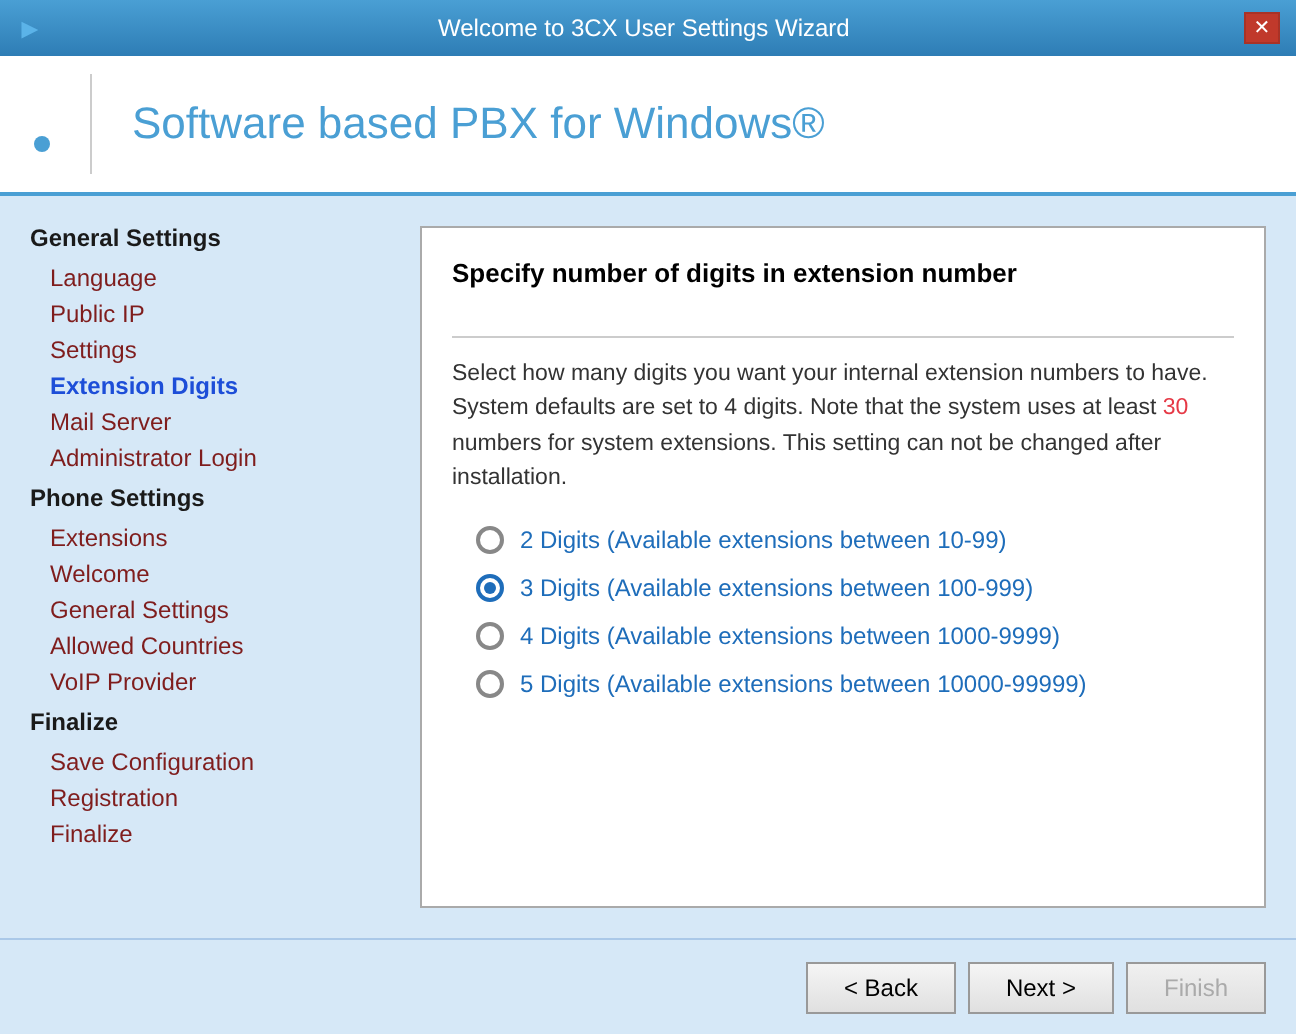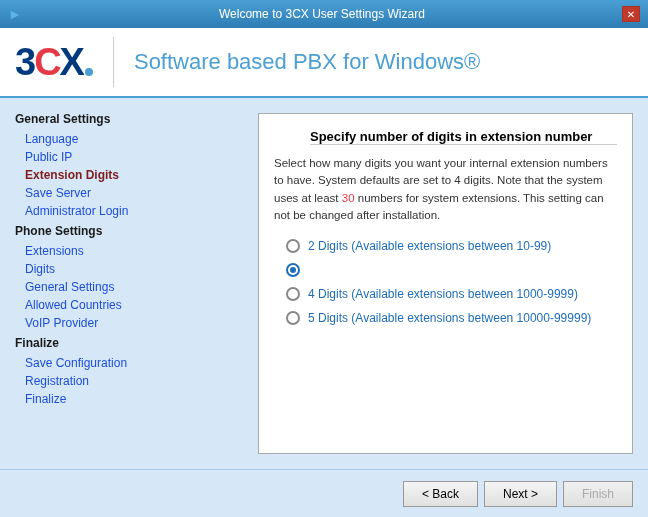--- a/index.html
+++ b/index.html
@@ -85,67 +85,65 @@
     .header-subtitle {
       font-size: 22px;
       color: #4a9fd4;
       font-weight: 300;
     }
 
     
     .main {
       display: flex;
       height: calc(517px - 28px - 70px - 48px);
-      gap: 48px;
     }
 
     
     .sidebar {
       width: 195px;
       background: #d6e8f7;
       padding: 10px 0;
       flex-shrink: 0;
     }
     .sidebar-section-title {
       font-weight: bold;
       color: #1a1a1a;
       padding: 4px 15px;
       font-size: 12px;
     }
     .sidebar-item {
       padding: 2px 25px;
-      color: #1d4ed8;
+      color: #7f1d1d;
       font-size: 12px;
       cursor: pointer;
       display: block;
     }
     .sidebar-item.active {
       font-weight: bold;
-      color: #7f1d1d;
+      color: #1d4ed8;
     }
 
     
     .content {
       flex: 1;
       background: #d6e8f7;
       padding: 15px;
     }
     .content-box {
       background: white;
       border: 1px solid #aaa;
       padding: 15px;
       height: 100%;
     }
     .content-box-title {
       font-size: 13px;
       font-weight: bold;
       margin-bottom: 10px;
       border-bottom: 1px solid #ccc;
-      padding-bottom: 0;
-      margin-left: 36px;
+      padding-bottom: 24px;
     }
     .description {
       font-size: 11.5px;
       color: #333;
       line-height: 1.5;
       margin-bottom: 15px;
     }
     .description .highlight {
       color: #e63946;
       font-weight: normal;
@@ -216,41 +214,39 @@
 <div class="title-bar">
   <span class="title-arrow">►</span>
   <span class="title-bar-text">Welcome to 3CX User Settings Wizard</span>
   <div class="title-bar-controls">
     <div class="title-btn">✕</div>
   </div>
 </div>
 
 <div class="header">
   <div class="logo">
-    <span class="logo-text">
-      <span style="color:#003a7d">3</span><span class="logo-x">C</span><span style="color:#003a7d">X</span>
-    </span>
     <div class="logo-dot"></div>
   </div>
   <div class="header-subtitle">Software based PBX for Windows®</div>
 </div>
 
 <div class="main">
 
   <div class="sidebar">
     <div class="sidebar-section-title">General Settings</div>
     <a class="sidebar-item">Language</a>
     <a class="sidebar-item">Public IP</a>
+    <a class="sidebar-item">Settings</a>
     <a class="sidebar-item active">Extension Digits</a>
-    <a class="sidebar-item">Save Server</a>
+    <a class="sidebar-item">Mail Server</a>
     <a class="sidebar-item">Administrator Login</a>
 
     <div class="sidebar-section-title">Phone Settings</div>
     <a class="sidebar-item">Extensions</a>
-    <a class="sidebar-item">Digits</a>
+    <a class="sidebar-item">Welcome</a>
     <a class="sidebar-item">General Settings</a>
     <a class="sidebar-item">Allowed Countries</a>
     <a class="sidebar-item">VoIP Provider</a>
 
     <div class="sidebar-section-title">Finalize</div>
     <a class="sidebar-item">Save Configuration</a>
     <a class="sidebar-item">Registration</a>
     <a class="sidebar-item">Finalize</a>
   </div>
 
@@ -260,20 +256,21 @@
       <p class="description">
         <span>Select how many digits you want your internal extension numbers to have. System defaults are set to 4 digits. Note that the system uses at least </span><span class="highlight">30</span><span> numbers for system extensions. This setting can not be changed after installation.</span>
       </p>
 
       <div class="radio-option">
         <div class="radio-circle"></div>
         <span class="radio-label">2 Digits (Available extensions between 10-99)</span>
       </div>
       <div class="radio-option">
         <div class="radio-circle selected"></div>
+        <span class="radio-label">3 Digits (Available extensions between 100-999)</span>
       </div>
       <div class="radio-option">
         <div class="radio-circle"></div>
         <span class="radio-label">4 Digits (Available extensions between 1000-9999)</span>
       </div>
       <div class="radio-option">
         <div class="radio-circle"></div>
         <span class="radio-label">5 Digits (Available extensions between 10000-99999)</span>
       </div>
     </div>

